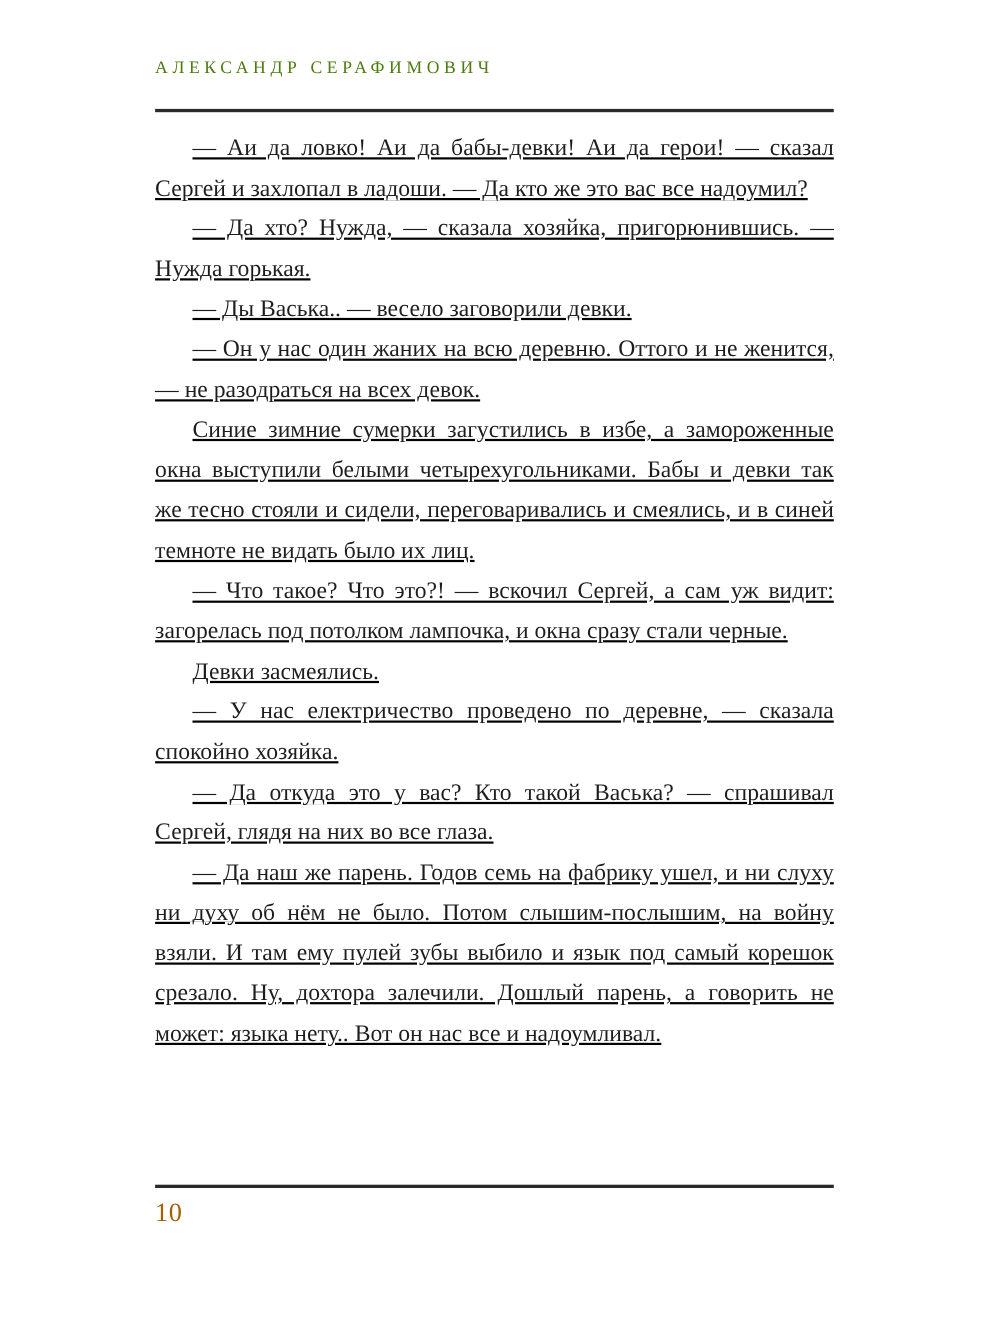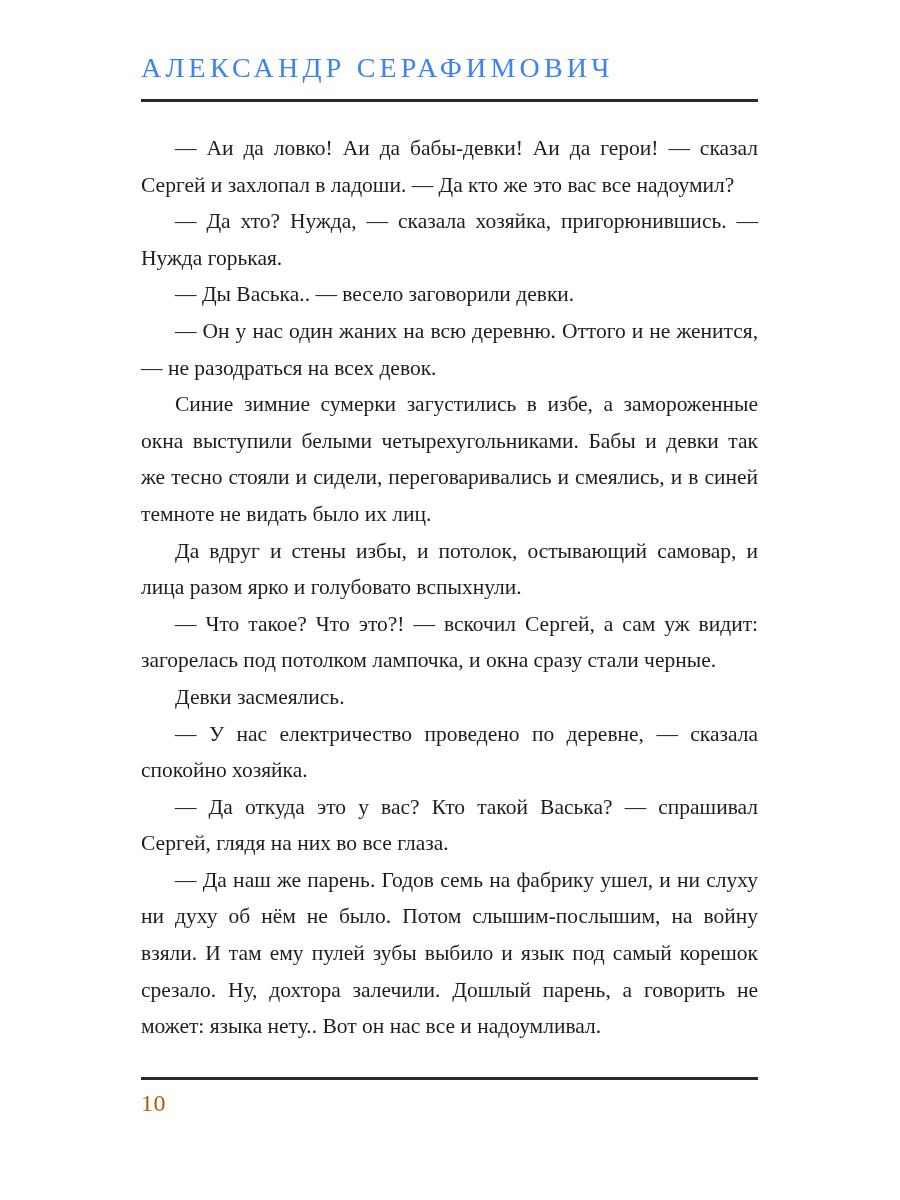--- a/index.html
+++ b/index.html
@@ -18,42 +18,43 @@
 
   
   .running-head {
     position: absolute;
     left: 141px;
     top: 54px;
     width: 617px;
   }
   .running-head-title {
     font-family: "Liberation Serif", "DejaVu Serif", serif;
-    font-size: 28px;
+    font-size: 16px;
     line-height: 1.0;
     letter-spacing: 4.2px;
-    color: #3b82f6;
+    color: #4d7c0f;
     white-space: nowrap;
     font-weight: 400;
   }
   .rule-head {
     position: absolute;
     left: 141px;
     top: 99px;
     width: 617px;
     height: 3px;
     background: #2a2a2a;
   }
 
   
   .text-block {
     position: absolute;
     left: 141px;
-    top: 130px;
+    top: 116px;
     width: 617px;
+    text-decoration: underline;
   }
   .para {
     font-family: "Liberation Serif", "DejaVu Serif", serif;
     font-size: 21.5px;
     line-height: 36.6px;
     color: #1d1d1d;
     text-align: justify;
     text-justify: inter-word;
     text-indent: 34px;
     margin: 0;
@@ -92,21 +93,20 @@
   </div>
 
   <div class="rule-head"></div>
 
   <div class="text-block">
     <p class="para">— Аи да ловко! Аи да бабы-девки! Аи да герои! — сказал Сергей и захлопал в ладоши. — Да кто же это вас все надоумил?</p>
     <p class="para">— Да хто? Нужда, — сказала хозяйка, пригорюнившись. — Нужда горькая.</p>
     <p class="para">— Ды Васька.. — весело заговорили девки.</p>
     <p class="para">— Он у нас один жаних на всю деревню. Оттого и не женится, — не разодраться на всех девок.</p>
     <p class="para">Синие зимние сумерки загустились в избе, а замороженные окна выступили белыми четырехугольниками. Бабы и девки так же тесно стояли и сидели, переговаривались и смеялись, и в синей темноте не видать было их лиц.</p>
-    <p class="para">Да вдруг и стены избы, и потолок, остывающий самовар, и лица разом ярко и голубовато вспыхнули.</p>
     <p class="para">— Что такое? Что это?! — вскочил Сергей, а сам уж видит: загорелась под потолком лампочка, и окна сразу стали черные.</p>
     <p class="para">Девки засмеялись.</p>
     <p class="para">— У нас електричество проведено по деревне, — сказала спокойно хозяйка.</p>
     <p class="para">— Да откуда это у вас? Кто такой Васька? — спрашивал Сергей, глядя на них во все глаза.</p>
     <p class="para">— Да наш же парень. Годов семь на фабрику ушел, и ни слуху ни духу об нём не было. Потом слышим-послышим, на войну взяли. И там ему пулей зубы выбило и язык под самый корешок срезало. Ну, дохтора залечили. Дошлый парень, а говорить не может: языка нету.. Вот он нас все и надоумливал.</p>
   </div>
 
   <div class="rule-foot"></div>
 
   <div class="folio">10</div>

